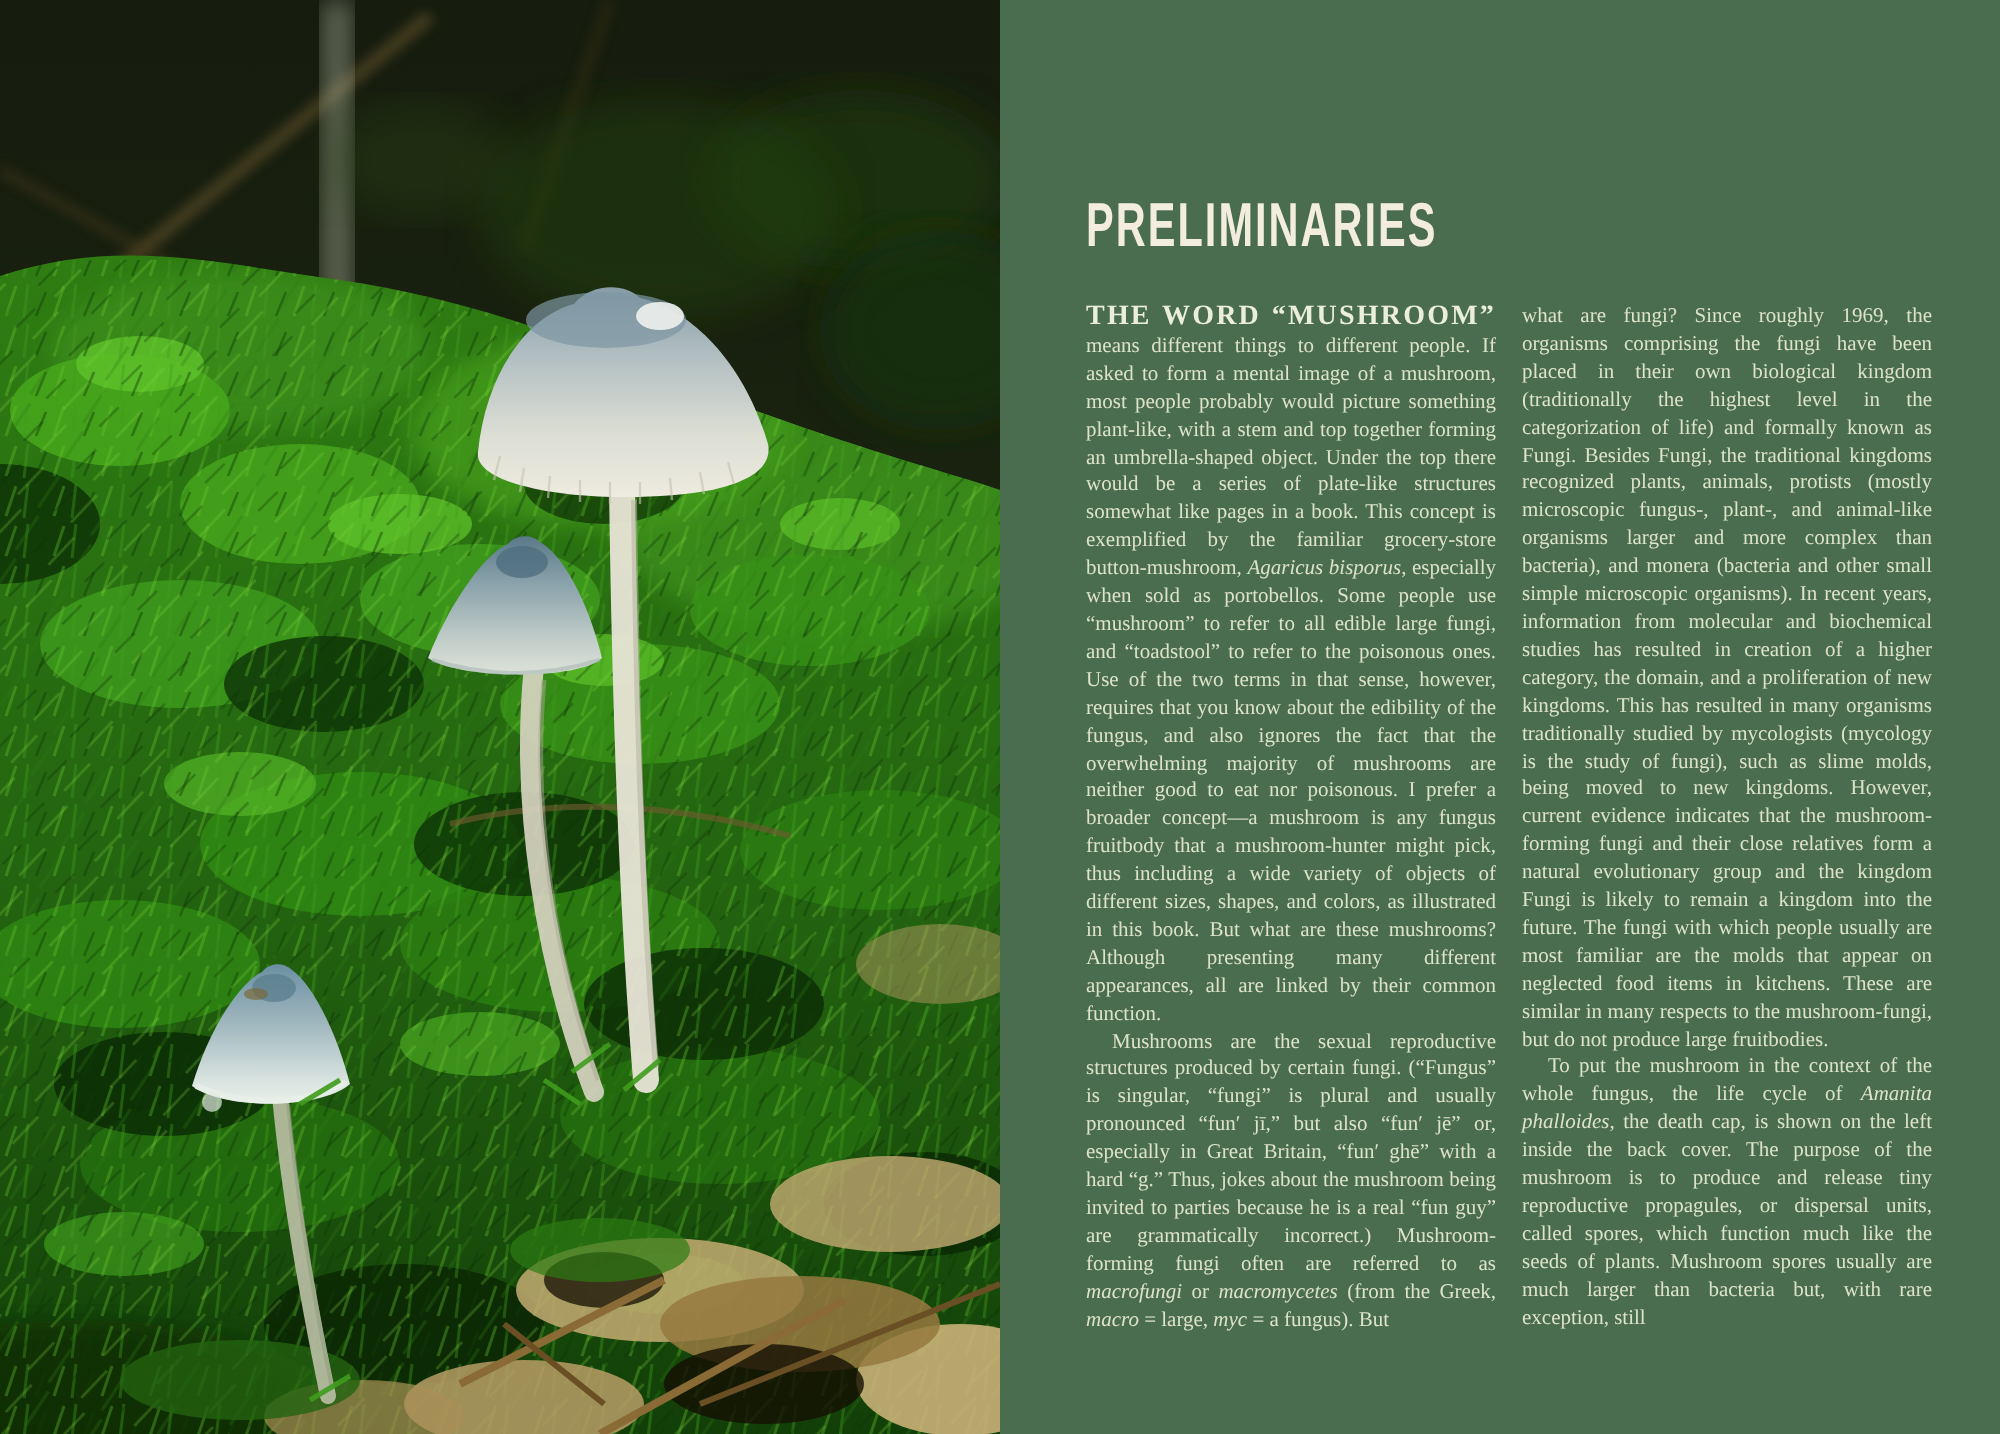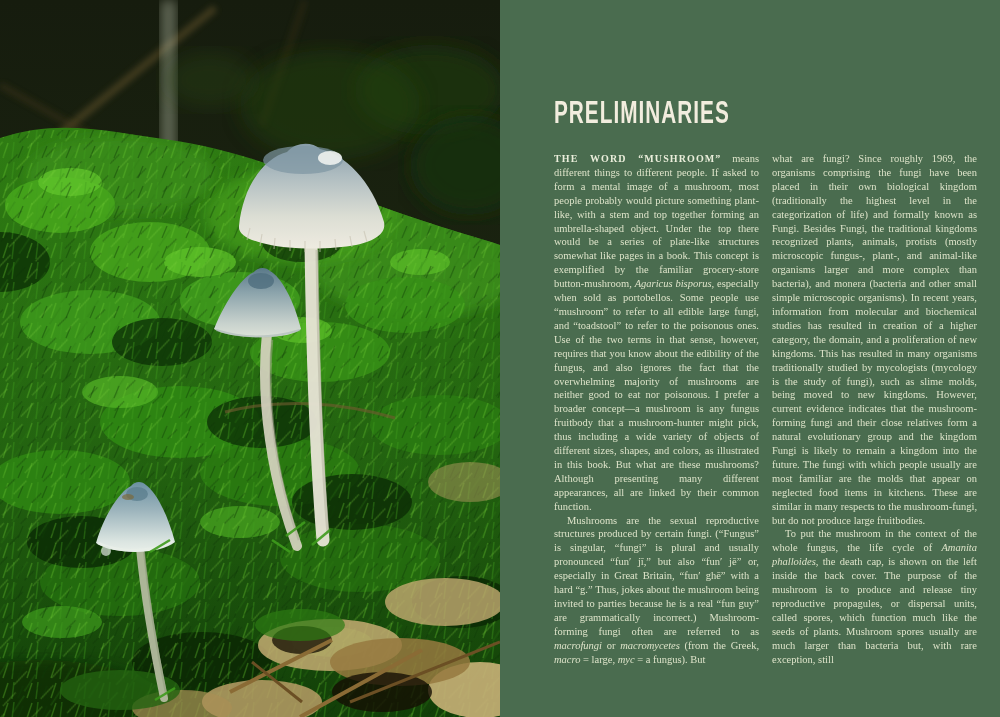--- a/index.html
+++ b/index.html
@@ -12,21 +12,21 @@
     font-family:"Liberation Serif","DejaVu Serif",serif;
   }
   .photo{
     width:500px;height:717px;margin:0;padding:0;flex:0 0 500px;
     line-height:0;
   }
   .photo svg{display:block;}
   .page{
     width:500px;height:717px;flex:0 0 500px;
     box-sizing:border-box;
-    padding:97px 33px 0 54px;
+    padding:97px 33px 0 43px;
     background:var(--page-bg,#4a6c4f);
   }
   h1.chapter{
     margin:0;padding:0;
     font-family:"Liberation Sans","DejaVu Sans",sans-serif;
     font-weight:bold;
     font-size:31px;line-height:1;
     letter-spacing:1.5px;
     color:var(--heading-color,#f2edde);
     transform:scaleX(.67);
@@ -44,21 +44,21 @@
     line-height:13.9px;
     color:var(--body-color,#dce3c9);
     text-align:justify;
     hyphens:none;
   }
   .col p{margin:0;padding:0;}
   .col p.indent{text-indent:13px;}
   .col strong.lead{
     font-weight:bold;
     letter-spacing:1.1px;
-    font-size:10px;
+    font-size:14px;
     color:var(--lead-color,#e9edd8);
     margin-top:24px;
   }
   .col i{}
 </style>
 </head>
 <body>
 
 <div class="spread">
 

